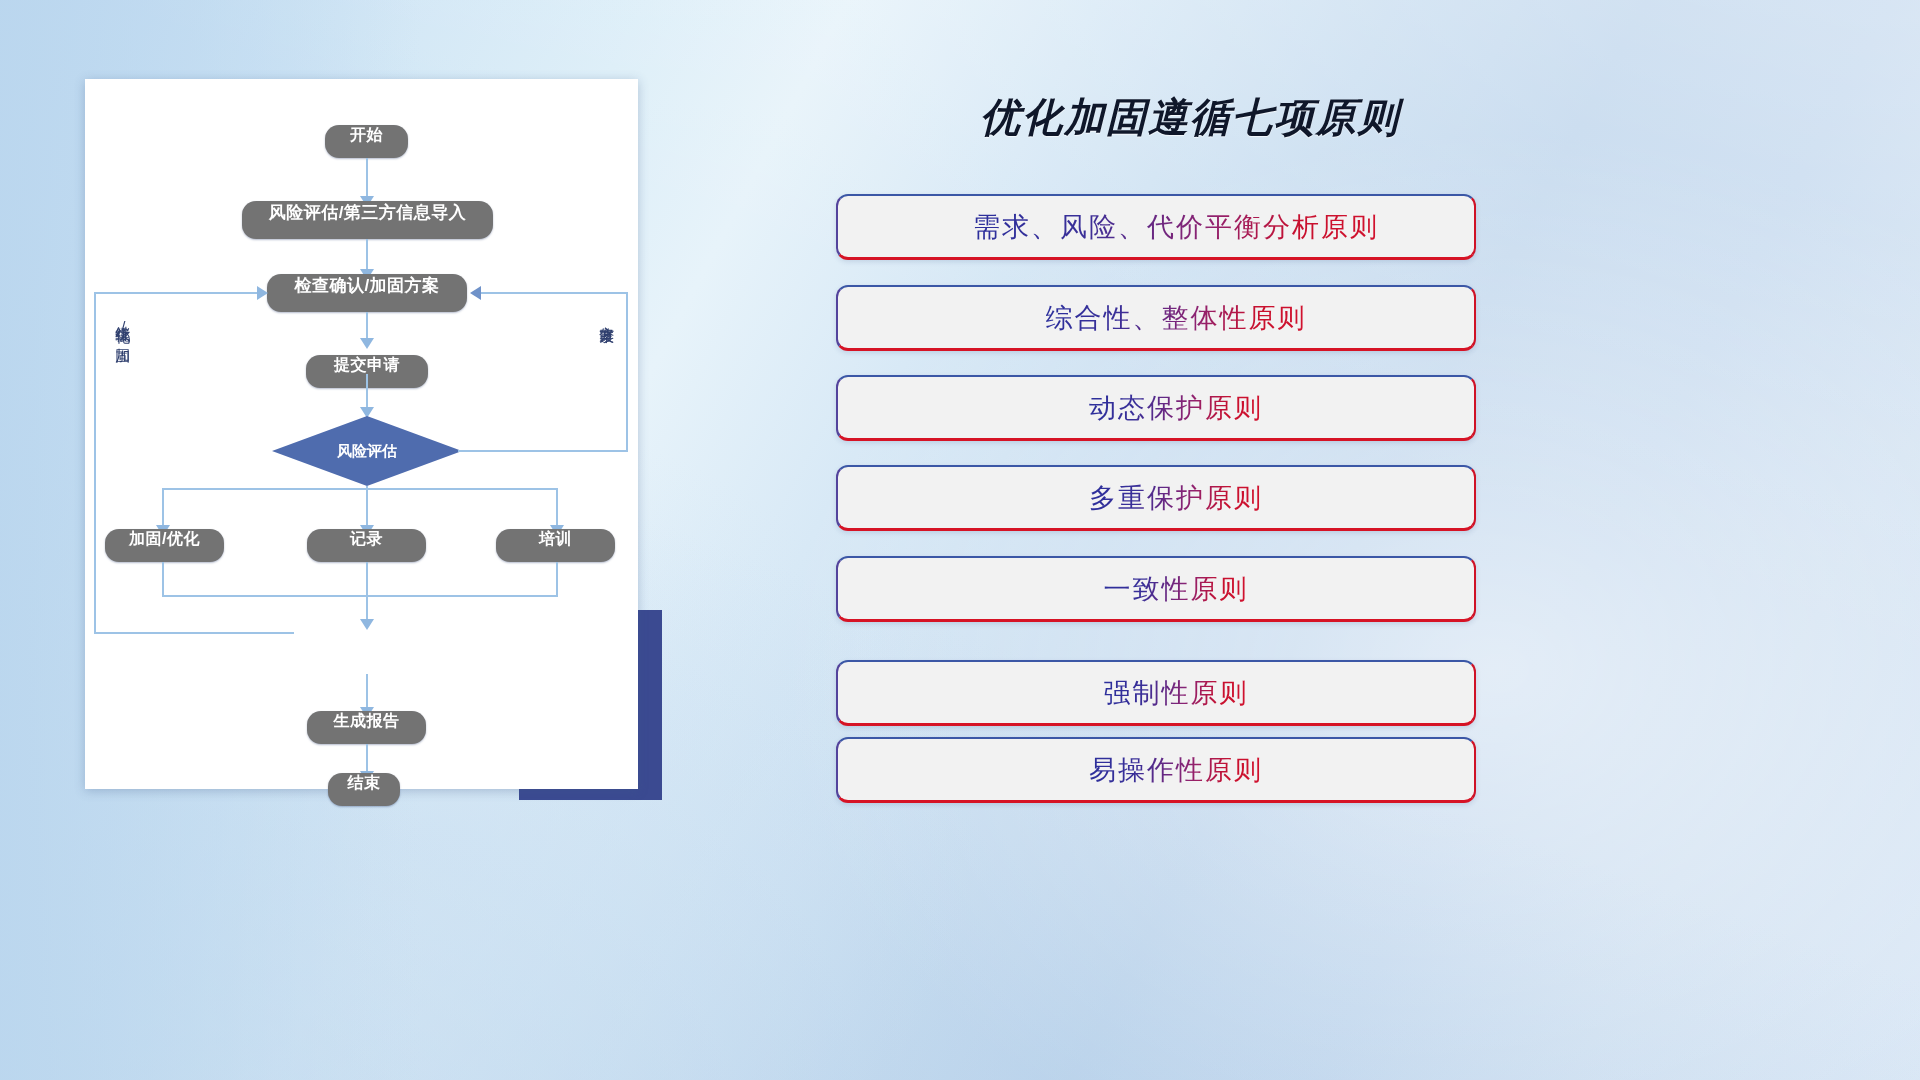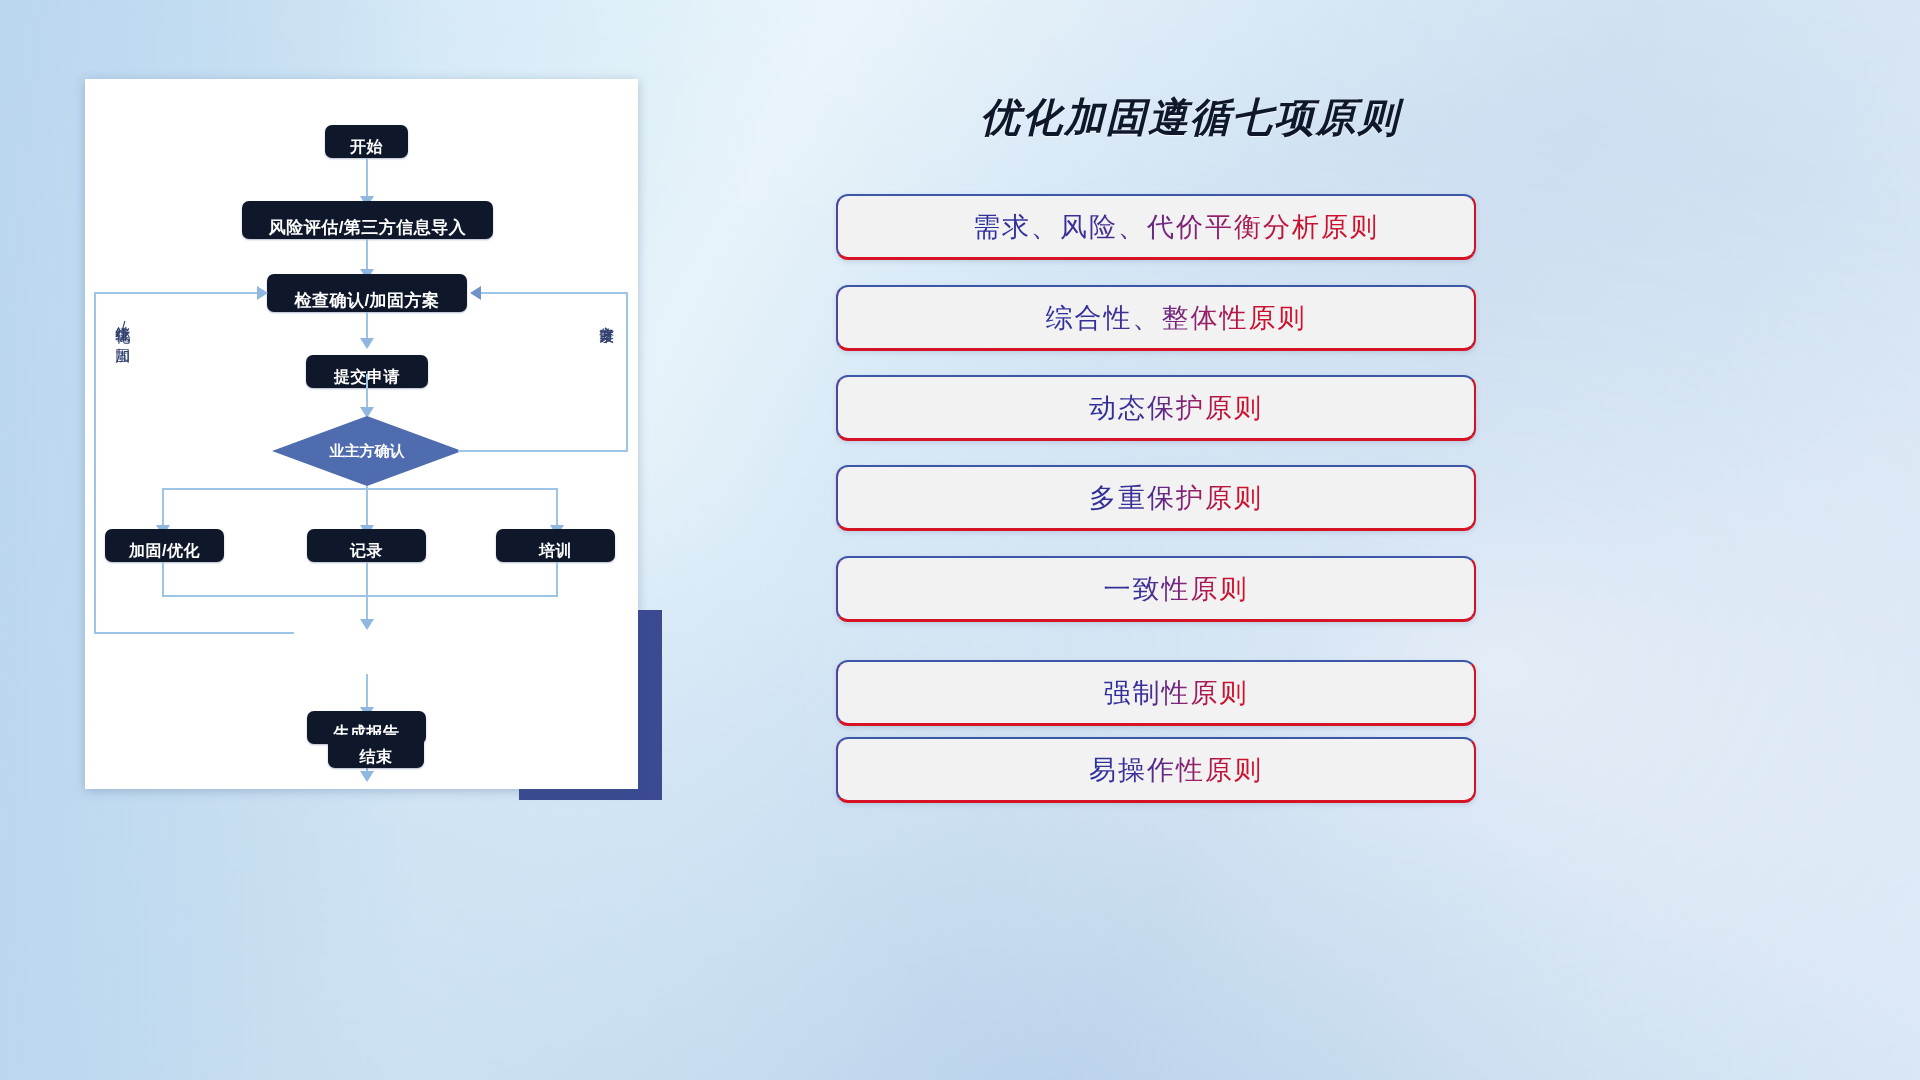--- a/index.html
+++ b/index.html
@@ -46,25 +46,25 @@
   }
   #flow-card{
     position:absolute; left:85px; top:79px; width:553px; height:710px;
     background:#ffffff;
     box-shadow:0 2px 10px rgba(60,90,140,.30);
   }
 
   
   .node{
     position:absolute;
-    background:#0f172a;
-    border-radius:7px;
+    background:#737373;
+    border-radius:14px;
     color:#fff;
     font-weight:bold;
-    display:flex; align-items:flex-end; justify-content:center;
+    display:flex; align-items:flex-start; justify-content:center;
     letter-spacing:.5px;
     white-space:nowrap;
     box-shadow:0 1px 2px rgba(40,60,110,.35);
   }
   .diamond{
     position:absolute;
     background:#4f6cae;
     color:#fff;
     font-weight:bold;
     display:flex; align-items:center; justify-content:center;
@@ -169,21 +169,21 @@
   <div class="vline" style="left:281px;top:233px;height:33px;"></div>
   <div class="arrow-d" style="left:275px;top:259px;"></div>
 
   <div class="node" style="left:221px;top:262px;width:122px;height:33px;font-size:16px;margin-top:14px;">
     <span>提交申请</span>
   </div>
   <div class="vline" style="left:281px;top:295px;height:40px;"></div>
   <div class="arrow-d" style="left:275px;top:328px;"></div>
 
   <div class="diamond" style="left:187px;top:337px;width:190px;height:70px;font-size:15px;">
-    <span>业主方确认</span>
+    <span>风险评估</span>
   </div>
 
   <div class="vline" style="left:9px;top:213px;height:342px;"></div>
   <div class="hline" style="left:9px;top:213px;width:168px;"></div>
   <div class="arrow-r" style="left:172px;top:207px;"></div>
   <div class="hline" style="left:9px;top:553px;width:200px;"></div>
   <div class="vlabel" style="left:30px;top:235px;">继续优化/加固</div>
 
   <div class="vline" style="left:541px;top:213px;height:160px;"></div>
   <div class="hline" style="left:396px;top:213px;width:147px;"></div>
@@ -218,21 +218,21 @@
 
   <div class="vline" style="left:281px;top:595px;height:40px;"></div>
   <div class="arrow-d" style="left:275px;top:628px;"></div>
 
   <div class="node" style="left:222px;top:632px;width:119px;height:33px;font-size:16px;">
     <span>生成报告</span>
   </div>
   <div class="vline" style="left:281px;top:665px;height:33px;"></div>
   <div class="arrow-d" style="left:275px;top:692px;"></div>
 
-  <div class="node" style="left:243px;top:656px;width:96px;height:33px;font-size:16px;">
+  <div class="node" style="left:243px;top:694px;width:72px;height:33px;font-size:16px;">
     <span>结束</span>
   </div>
 
 </div>
 
 <div id="right-title">优化加固遵循七项原则</div>
 
 <div class="principle" style="top:194px;">
   <span>需求、风险、代价平衡分析原则</span>
 </div>

